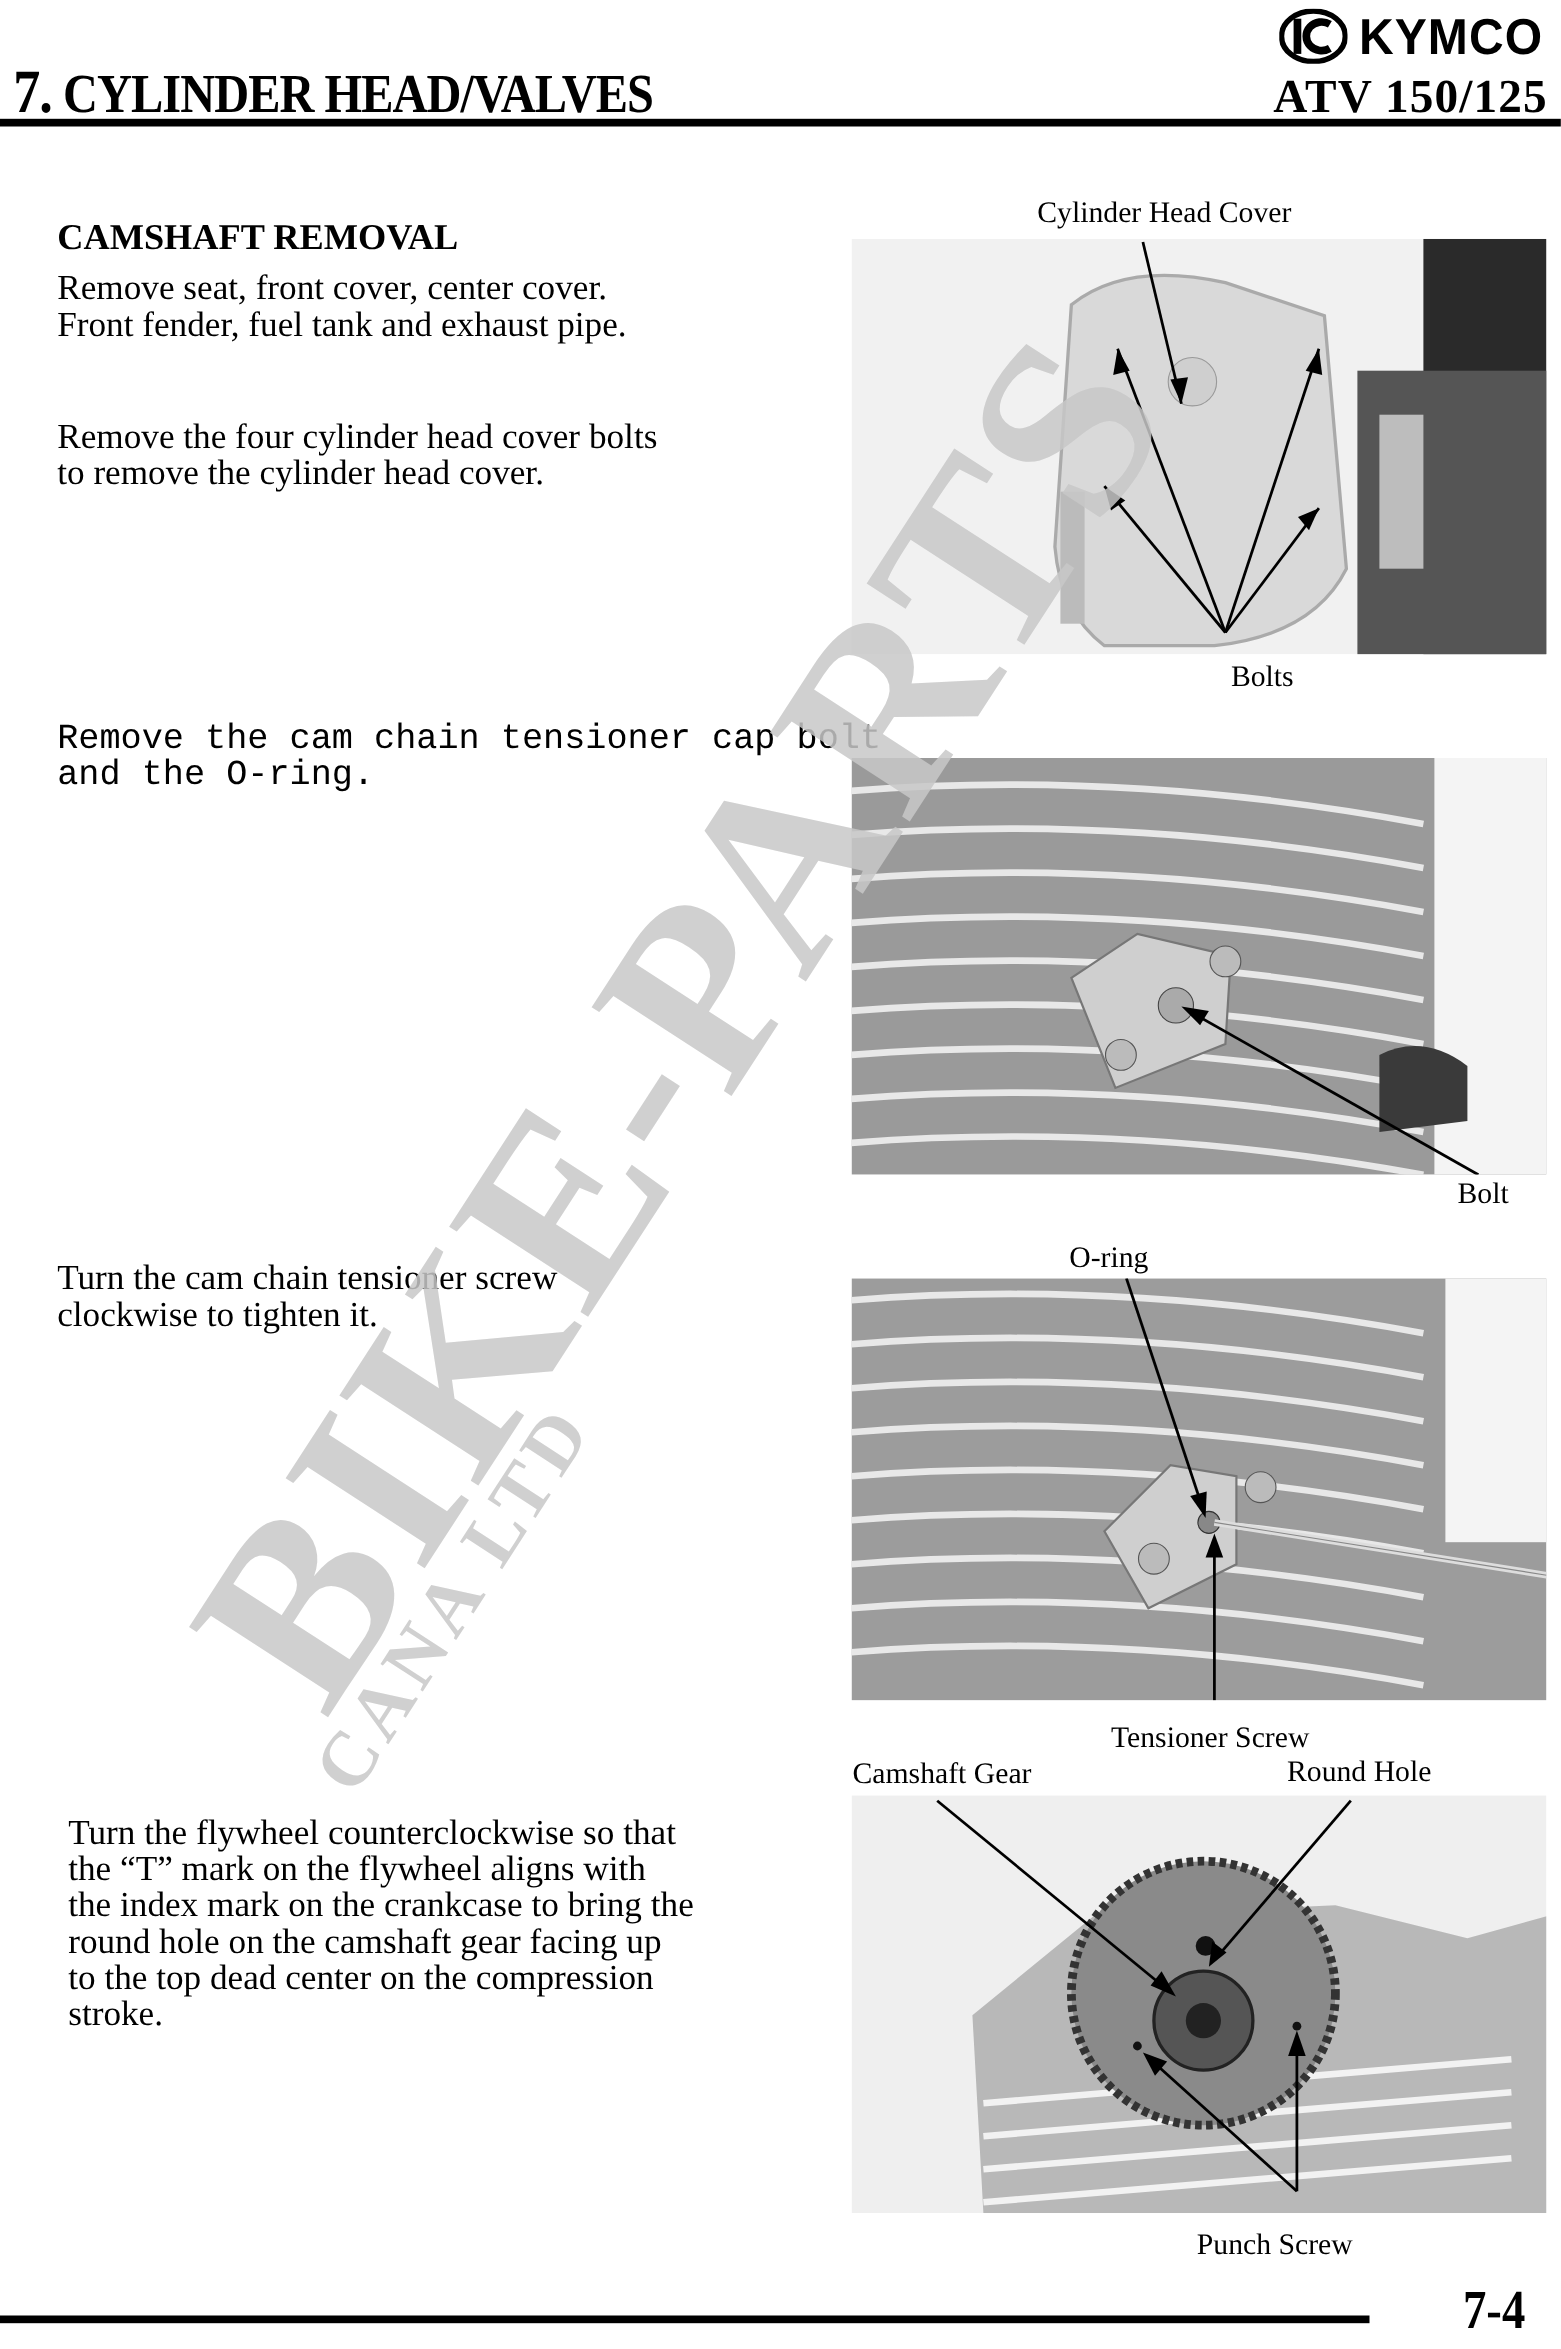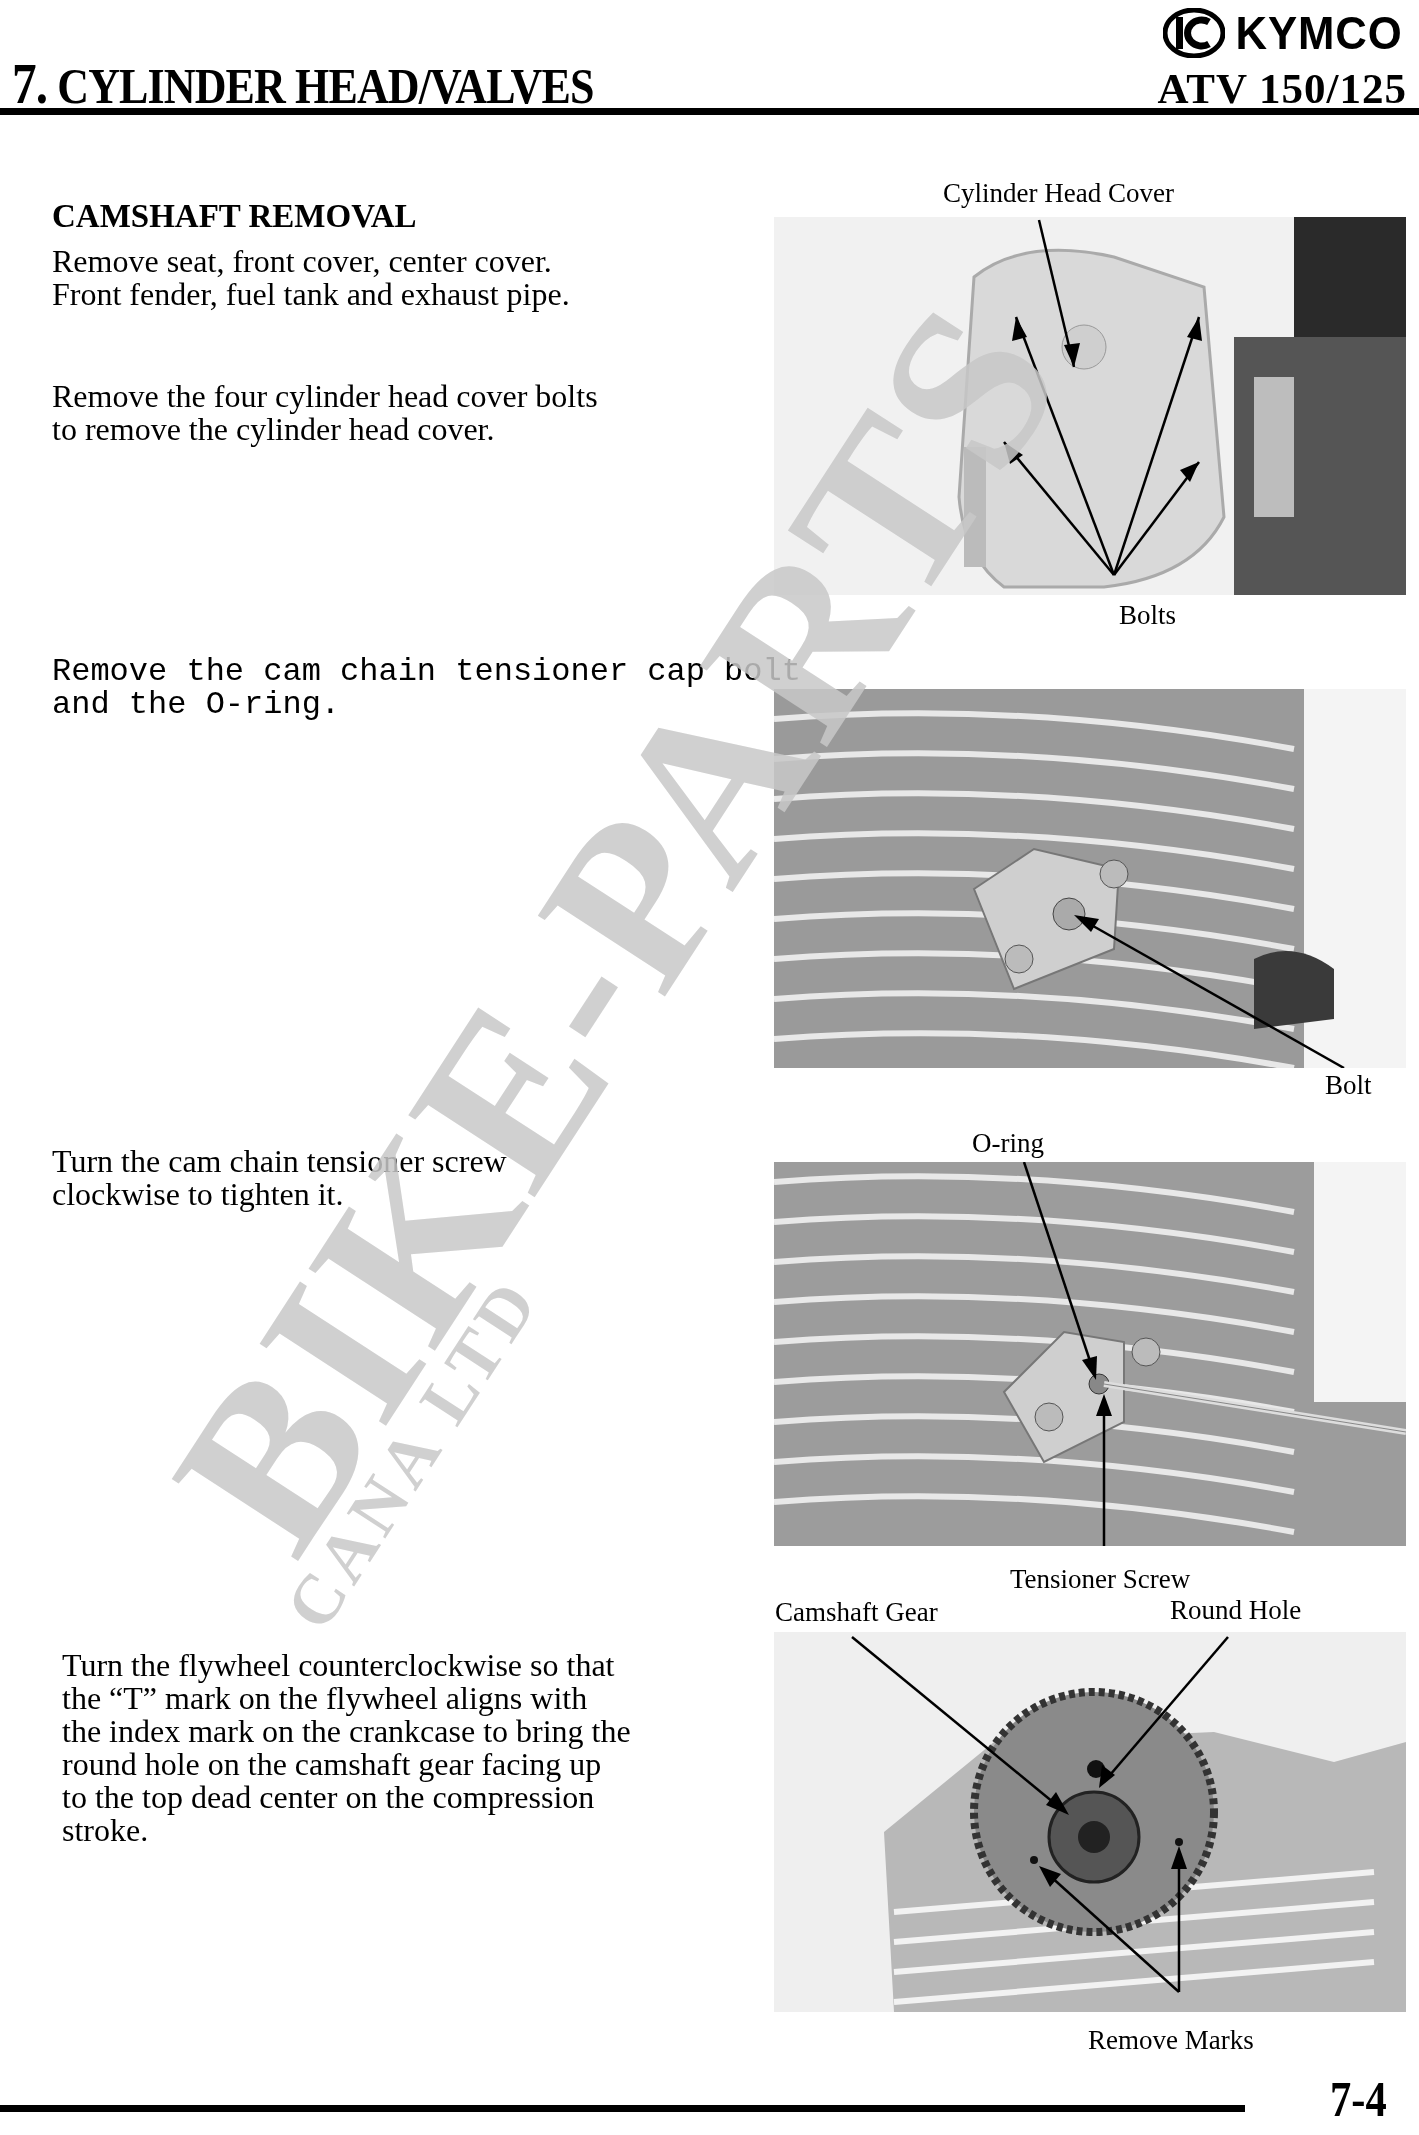--- a/index.html
+++ b/index.html
@@ -170,21 +170,21 @@
       <line x1="405" y1="360" x2="405" y2="225"></line>
     </g>
     <g fill="#000">
       <polygon points="295,183 272,173 282,160"></polygon>
       <polygon points="325,156 328,133 341,143"></polygon>
       <polygon points="265,234 287,242 276,255"></polygon>
       <polygon points="405,214 397,237 413,237"></polygon>
     </g>
   </svg>
 </div>
-<div class="abs label" style="left:1088px; top:2025px;">Remove Marks</div>
+<div class="abs label" style="left:1088px; top:2025px;">Punch Screw</div>
 
 <div class="abs watermark">
   <div class="wm-main">BIKE-PARTS</div>
   <div class="wm-sub">CANA LTD</div>
 </div>
 
 <div class="abs rule-bottom"></div>
 <div class="abs pagenum">7-4</div>
 
 </body></html>

